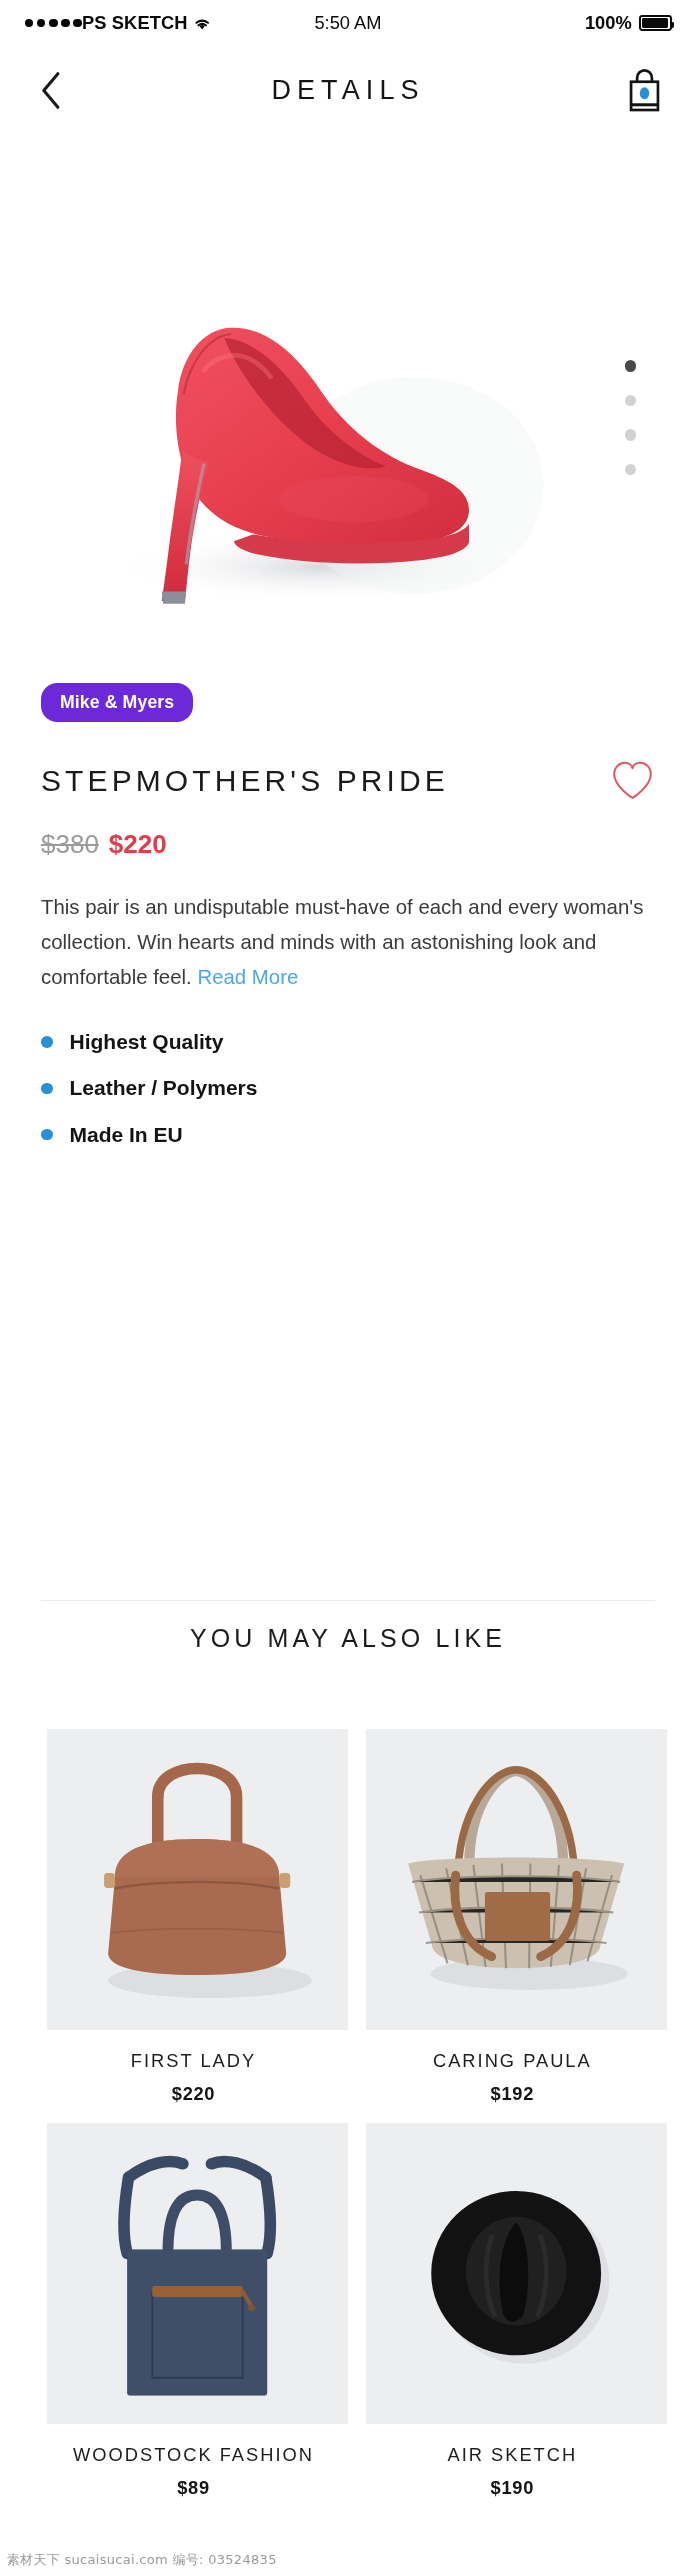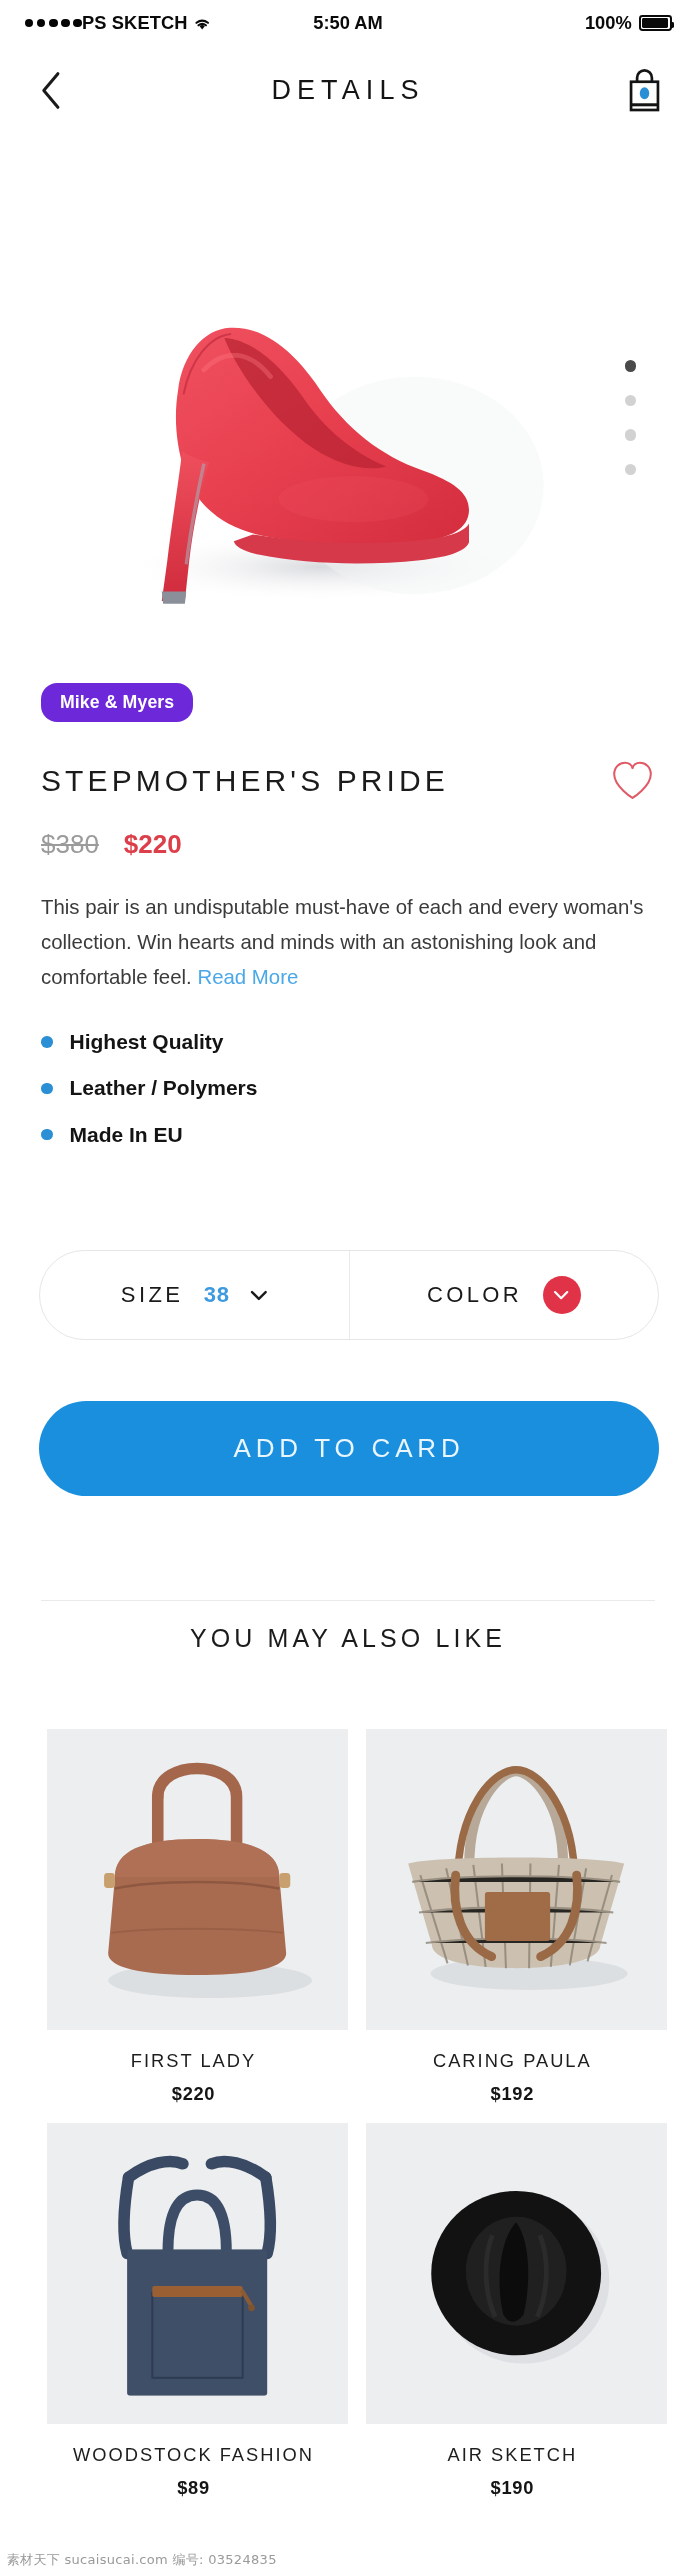--- a/index.html
+++ b/index.html
@@ -15,21 +15,21 @@
   .statusbar{
     position:absolute; left:0; top:0; width:696px; height:46px;
     display:flex; align-items:center; padding:0 24.5px;
   }
   .sb-left{ display:flex; align-items:center; gap:0; }
   .sig-dots{ display:flex; gap:3.4px; align-items:center; }
   .sig-dots i{ width:8.8px; height:8.8px; border-radius:50%; background:#050505; display:block; }
   .sb-carrier{ font-size:18.3px; font-weight:600; color:#0a0a0a; letter-spacing:0.1px; }
   .wifi{ width:20.4px; height:16.3px; position:relative; margin-left:4.1px;}
   .sb-center{ position:absolute; left:0; right:0; text-align:center;
-    font-size:18.3px; font-weight:700; color:#0a0a0a; pointer-events:none;}
+    font-size:18.3px; font-weight:400; color:#0a0a0a; pointer-events:none;}
   .sb-right{ margin-left:auto; display:flex; align-items:center; gap:6.8px; }
   .sb-batt-pct{ font-size:18.3px; font-weight:600; color:#0a0a0a; }
   .batt{ width:33px; height:16.3px; border:2px solid #0a0a0a; border-radius:3.4px; position:relative; }
   .batt::after{ content:""; position:absolute; right:-4.8px; top:4.8px; width:2.7px; height:6.8px;
     background:#0a0a0a; border-radius:0 1.4px 1.4px 0;}
   .batt i{ position:absolute; left:1.4px; top:1.4px; bottom:1.4px; right:1.4px; background:#0a0a0a; border-radius:1.4px; }
 
   
   .navbar{ position:absolute; left:0; top:53px; width:696px; height:75px;
     display:flex; align-items:center; padding:0 30px; }
@@ -45,21 +45,21 @@
   .dots span{ width:11.5px; height:11.5px; border-radius:50%; background:#d2d2d2; display:block; cursor:pointer;}
   .dots span.on{ background:#4a4a4a; }
 
   
   .info{ position:absolute; left:0; top:683px; width:696px; padding:0 41px; }
   .brand-pill{ display:inline-block; background:#6d28d9; color:#fff; font-size:17.7px; font-weight:600;
     padding:8.8px 19px; border-radius:16.3px; letter-spacing:0.1px; cursor:pointer;}
   .title-row{ display:flex; align-items:center; margin-top:38px; }
   .prod-title{ font-size:30px; font-weight:300; letter-spacing:4.1px; color:#1b1b1b; }
   .heart{ margin-left:auto; width:45px; height:42px; cursor:pointer; }
-  .price-row{ margin-top:27px; display:flex; align-items:baseline; gap:25px;}
+  .price-row{ margin-top:27px; display:flex; align-items:baseline; gap:10px;}
   .price-old{ font-size:26px; color:#9b9b9b; text-decoration:line-through; font-weight:400;}
   .price-new{ font-size:26px; color:#dd3f4a; font-weight:700;}
   .desc{ margin-top:30px; font-size:20.4px; line-height:1.72; color:#3b3b3b; max-width:605px;}
   .read-more{ color:#4aa8e8; cursor:pointer;}
   .features{ margin-top:35px; display:flex; flex-direction:column; gap:22.4px;}
   .feat{ display:flex; align-items:center; gap:17px; }
   .feat b.dot{ width:11.5px; height:11.5px; border-radius:50%; background:#2b8fd6; display:block;}
   .feat span{ font-size:21px; font-weight:700; color:#141414;}
 
   
@@ -230,43 +230,21 @@
         <b class="dot"></b>
         <span>Leather / Polymers</span>
       </div>
       <div class="feat">
         <b class="dot"></b>
         <span>Made In EU</span>
       </div>
     </div>
   </div>
 
-  <div class="selector">
-    <div class="sel-half left">
-      <span class="sel-label">SIZE</span>
-      <span class="sel-value">38</span>
-      <span class="chev-dark">
-        <svg width="17.7" height="11" viewBox="0 0 26 16">
-          <path d="M3 3 L13 13 L23 3" stroke="#1a1a1a" stroke-width="3.5" fill="none" stroke-linecap="round" stroke-linejoin="round"></path>
-        </svg>
-      </span>
-    </div>
-    <div class="sel-half">
-      <span class="sel-label">COLOR</span>
-      <span class="color-swatch">
-        <svg width="16.3" height="10.2" viewBox="0 0 24 15">
-          <path d="M3 3 L12 12 L21 3" stroke="#ffffff" stroke-width="3.2" fill="none" stroke-linecap="round" stroke-linejoin="round"></path>
-        </svg>
-      </span>
-    </div>
-  </div>
-
-  <div class="cta">
-    <span>ADD TO CARD</span>
-  </div>
+
 
   <div class="divider"></div>
 
   <div class="also-title">YOU MAY ALSO LIKE</div>
 
   <div class="grid">
 
     <div class="card">
       <div class="thumb">
         <svg width="301" height="301" viewBox="0 0 443 443">

